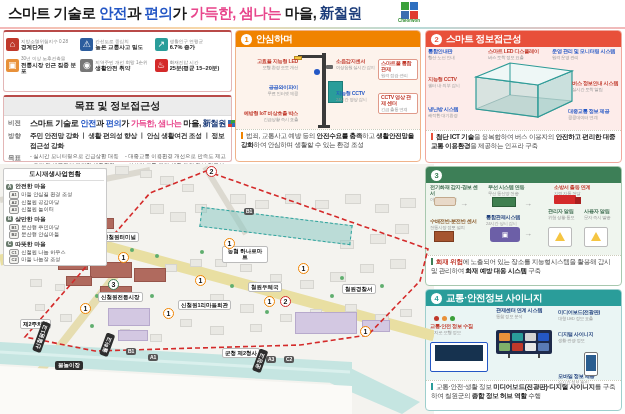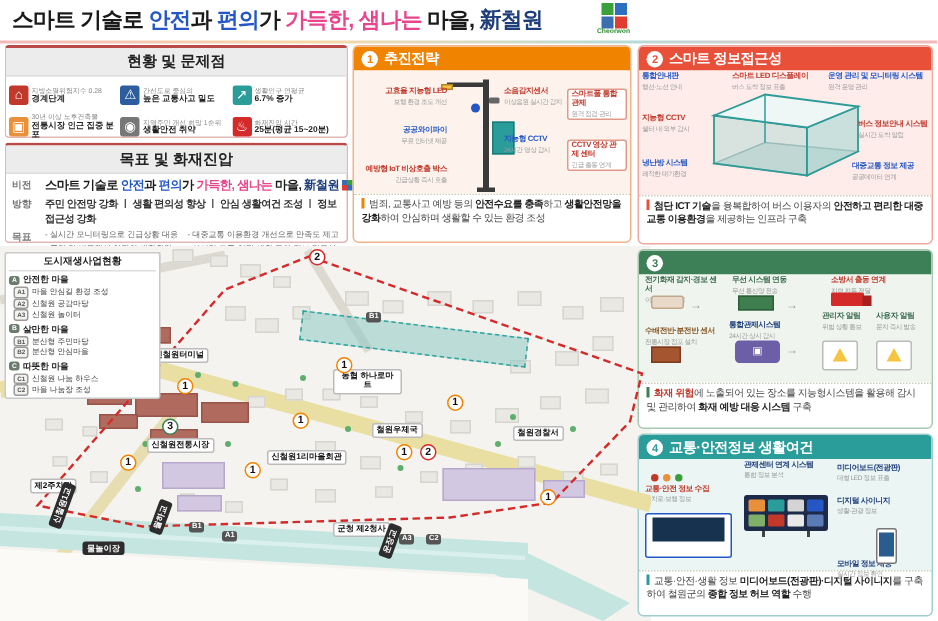--- a/index.html
+++ b/index.html
@@ -153,21 +153,20 @@
         <div class="lg1"></div>
         <div class="lg2"></div>
         <div class="lg3"></div>
         <div class="lg4"></div>
       </div>
     <div class="logo-cap">Cheorwon</div>
   </div>
   <div class="title-rule"></div>
 
   <div class="lpanel status">
-    <div class="lpanel-h">현황 및 문제점</div>
     <div class="st-grid">
       <div class="st-item">
           <div class="st-icon i1"></div>
           <div class="st-txt">
             <div class="st-cap">지방소멸위험지수 0.28</div>
             <div class="st-val">경계단계</div>
           </div>
         </div>
       <div class="st-item">
           <div class="st-icon i2"></div>
@@ -201,21 +200,21 @@
           <div class="st-icon i6"></div>
           <div class="st-txt">
             <div class="st-cap">화재진압 시간</div>
             <div class="st-val">25분(평균 15~20분)</div>
           </div>
         </div>
     </div>
   </div>
 
   <div class="lpanel goal">
-    <div class="lpanel-h">목표 및 화재진압</div>
+    <div class="lpanel-h">목표 및 정보접근성</div>
     <div class="g-row">
       <div class="g-label">비전</div>
       <div class="g-vision"><span class="c-def">스마트 기술로 </span><span class="c-blue">안전</span><span class="c-def">과 </span><span class="c-blue">편의</span><span class="c-def">가 </span><span class="c-pink">가득한,</span><span class="c-pink"> 샘나는</span><span class="c-def"> 마을, </span><span class="c-navy">新철원</span><span class="mini-logo"></span></div>
     </div>
     <div class="g-row">
       <div class="g-label">방향</div>
       <div class="g-dir">주민 안전망 강화 ㅣ 생활 편의성 향상 ㅣ 안심 생활여건 조성 ㅣ 정보접근성 강화</div>
     </div>
     <div class="g-row">
       <div class="g-label">목표</div>
@@ -398,21 +397,21 @@
     <div class="abadge" style="left:90px;top:56px">C1</div>
     <div class="abadge" style="left:126px;top:184px">B1</div>
     <div class="abadge" style="left:148px;top:190px">A1</div>
     <div class="abadge" style="left:266px;top:192px">A3</div>
     <div class="abadge" style="left:284px;top:192px">C2</div>
   </div>
 
   <div class="tpanel p1">
     <div class="tp-h">
         <span class="tp-n">1</span>
-        <span>추진전략</span>
+        <span>안심하며</span>
       </div>
     <div class="tp-body">
       <div class="pole"></div>
       <div class="pole-base"></div>
       <div class="pole-arm"></div>
       <div class="pole-lamp"></div>
       <div class="pole-cam"></div>
       <div class="pole-wifi"></div>
       <div class="pole-banner"></div>
       <div class="co" style="left:4px;top:12px;width:58px;text-align:right">
@@ -539,21 +538,21 @@
       <div class="card" style="left:158px;top:44px">
           <div class="warn"></div>
         </div>
     </div>
     <div class="tp-desc"><span class="bar" style="background:#3d7f57"></span><span class="br">화재 위험</span><span>에 노출되어 있는 장소를 지능형시스템을 활용해 감시 및 관리하여 </span><span class="b">화재 예방 대응 시스템</span><span> 구축</span></div>
   </div>
 
   <div class="tpanel p4">
     <div class="tp-h">
         <span class="tp-n">4</span>
-        <span>교통·안전정보 생활여건</span>
+        <span>교통·안전정보 사이니지</span>
       </div>
     <div class="tp-body">
       <div class="dots">
           <div class="d1"></div>
           <div class="d2"></div>
           <div class="d3"></div>
         </div>
       <div class="co" style="left:4px;top:18px;width:58px">
           <div class="co-h hr">교통·안전 정보 수집</div>
           <div class="co-s">교차로·보행 정보</div>

